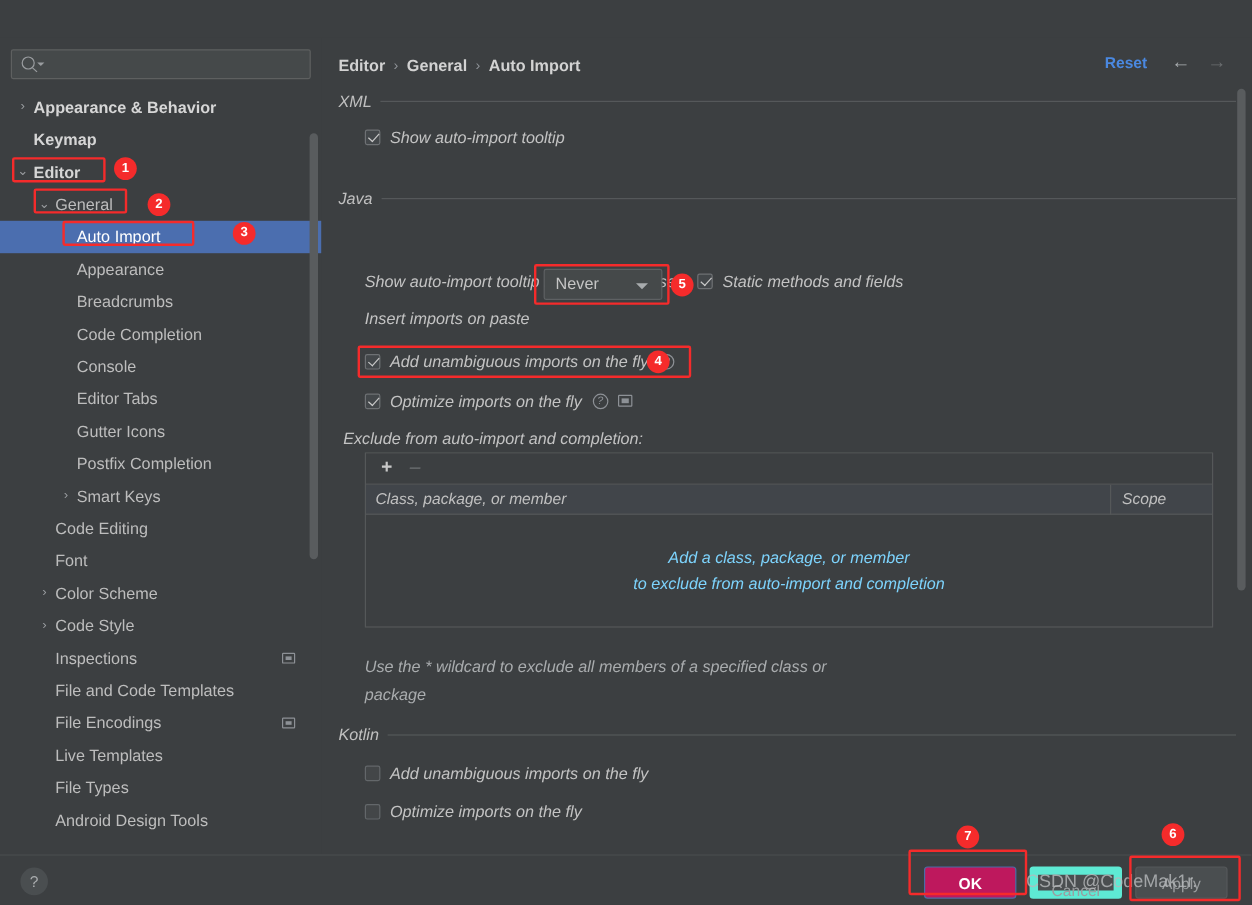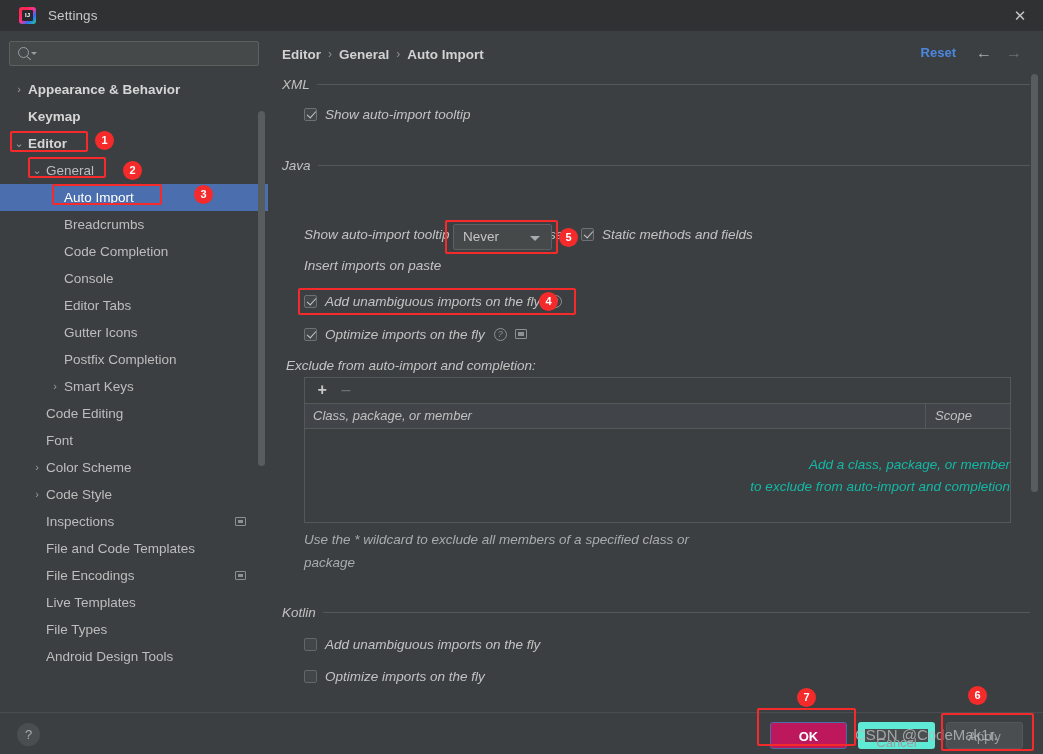--- a/index.html
+++ b/index.html
@@ -225,26 +225,26 @@
     position: absolute; left: 8px; top: 4px; font-size: 13px; color: #c0c0c0;
   }
   #table-head .divider {
     position: absolute; left: 620px; top: 0; width: 1px; height: 25px; background: #555859;
   }
   #table-head .th2 {
     position: absolute; left: 630px; top: 4px; font-size: 13px; color: #c0c0c0;
   }
   #table-body {
     position: absolute; left: 0; top: 51px; width: 705px; height: 93px;
-    display: flex; flex-direction: column; align-items: flex-end; justify-content: center;
-    color: #14b8a6; font-size: 13.5px; line-height: 22px; text-align: center;
+    display: flex; flex-direction: column; align-items: center; justify-content: center;
+    color: #7dd3fc; font-size: 13.5px; line-height: 22px; text-align: center;
   }
 
   .hint-text {
-    position: absolute; left: 304px; font-size: 13.5px; color: #a9acae; white-space: nowrap;
+    position: absolute; left: 304px; font-size: 13.5px; color: #a9acae; white-space: nowrap; margin-top: 16px;
   }
 
   
   #right-scrollbar {
     position: absolute; right: 4px; top: 43px; width: 9px; height: 638px;
   }
   #right-scrollbar .thumb {
     position: absolute; left: 1px; top: 0px; width: 7px; height: 418px;
     background: #595c5e; border-radius: 4px;
   }
@@ -289,45 +289,39 @@
     position: absolute; left: 855px; top: 726px;
     color: #b6b9bb; font-size: 15px; opacity: .82;
     font-family: "Liberation Sans", sans-serif; white-space: nowrap;
   }
 </style>
 </head>
 <body>
 
 <div id="app">
 
-  <div id="titlebar">
-    <div class="ij-logo">
-      <span class="ij-text">IJ</span>
-    </div>
-    <div class="title">Settings</div>
-    <div class="close-btn">✕</div>
-  </div>
 
   <div id="left-panel">
 
     <div id="search-wrap">
       <div id="search-box">
         <span class="mag"></span>
         <span class="mag-handle"></span>
         <span class="mag-caret"></span>
         <input id="search-input" type="text" placeholder="" style="">
       </div>
     </div>
 
     <div id="tree">
         <div class="tree-row lvl0 bold"><span class="arrow">›</span><span class="lbl">Appearance &amp; Behavior</span></div>
         <div class="tree-row lvl0n bold"><span class="lbl">Keymap</span></div>
         <div class="tree-row lvl0 bold"><span class="arrow">⌄</span><span class="lbl">Editor</span></div>
         <div class="tree-row lvl1"><span class="arrow">⌄</span><span class="lbl">General</span></div>
         <div class="tree-row lvl2n selected"><span class="lbl">Auto Import</span></div>
+        <div class="tree-row lvl2n"><span class="lbl">Appearance</span></div>
         <div class="tree-row lvl2n"><span class="lbl">Breadcrumbs</span></div>
         <div class="tree-row lvl2n"><span class="lbl">Code Completion</span></div>
         <div class="tree-row lvl2n"><span class="lbl">Console</span></div>
         <div class="tree-row lvl2n"><span class="lbl">Editor Tabs</span></div>
         <div class="tree-row lvl2n"><span class="lbl">Gutter Icons</span></div>
         <div class="tree-row lvl2n"><span class="lbl">Postfix Completion</span></div>
         <div class="tree-row lvl2"><span class="arrow">›</span><span class="lbl">Smart Keys</span></div>
         <div class="tree-row lvl1n"><span class="lbl">Code Editing</span></div>
         <div class="tree-row lvl1n"><span class="lbl">Font</span></div>
         <div class="tree-row lvl1"><span class="arrow">›</span><span class="lbl">Color Scheme</span></div>

